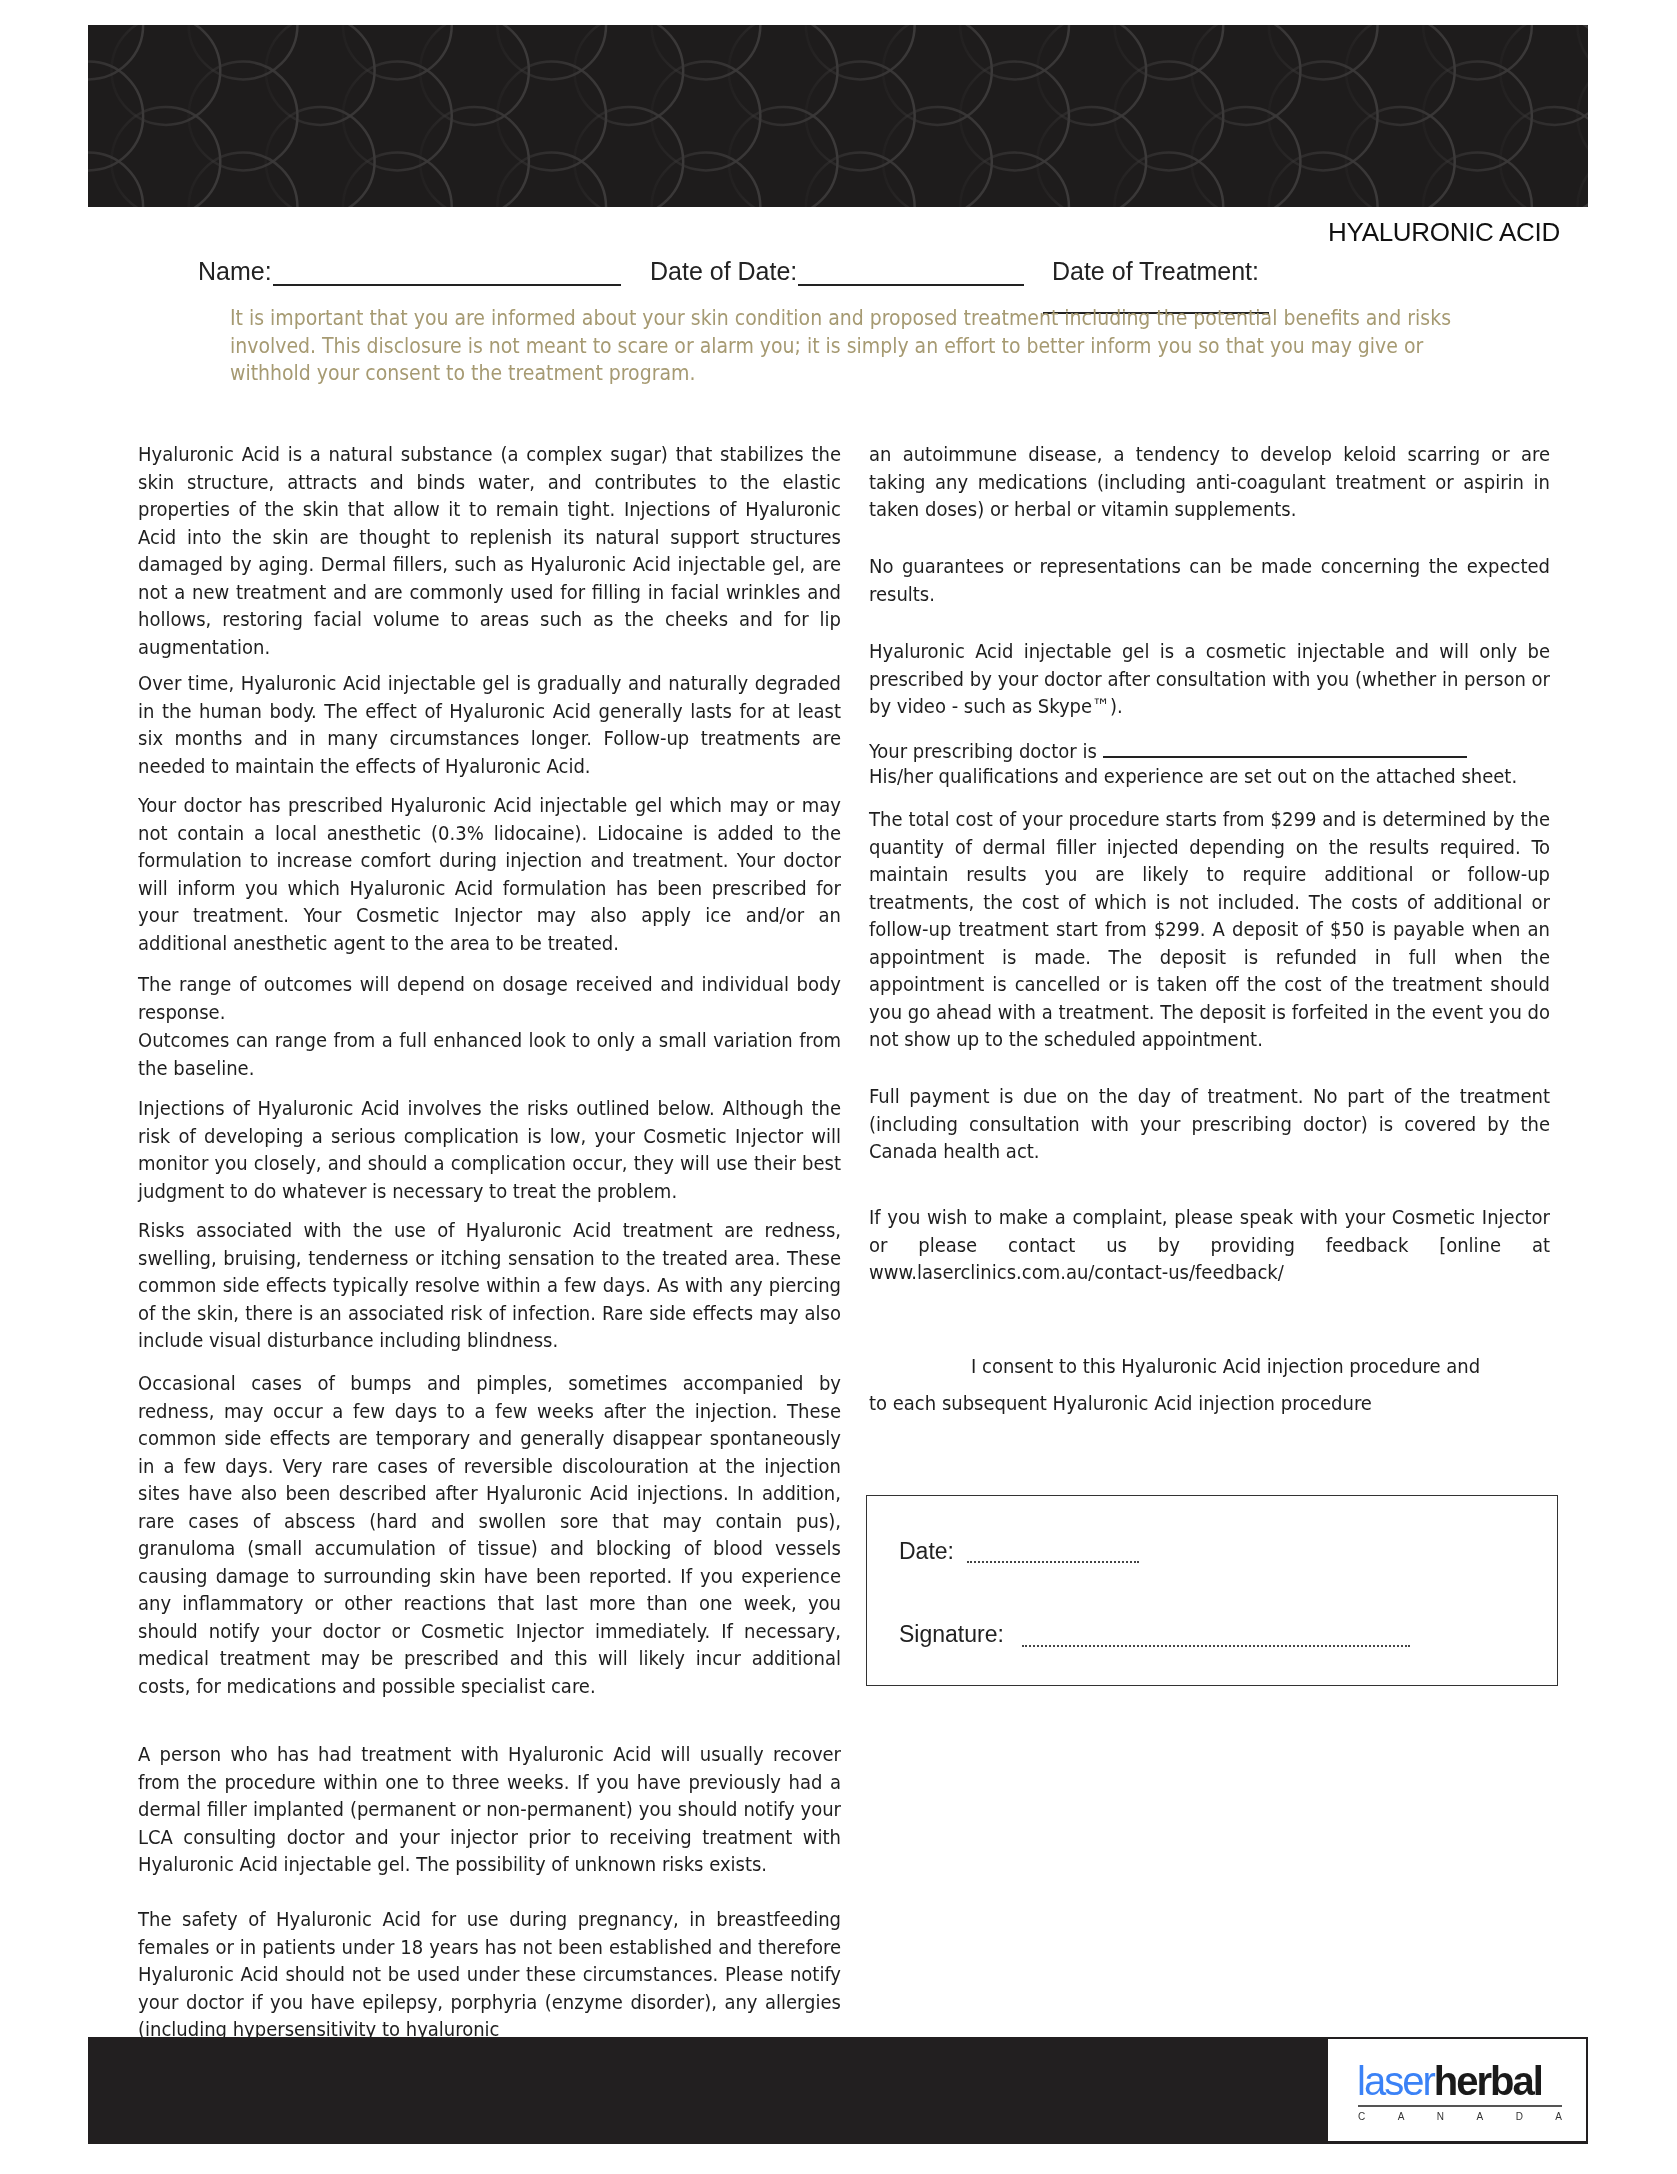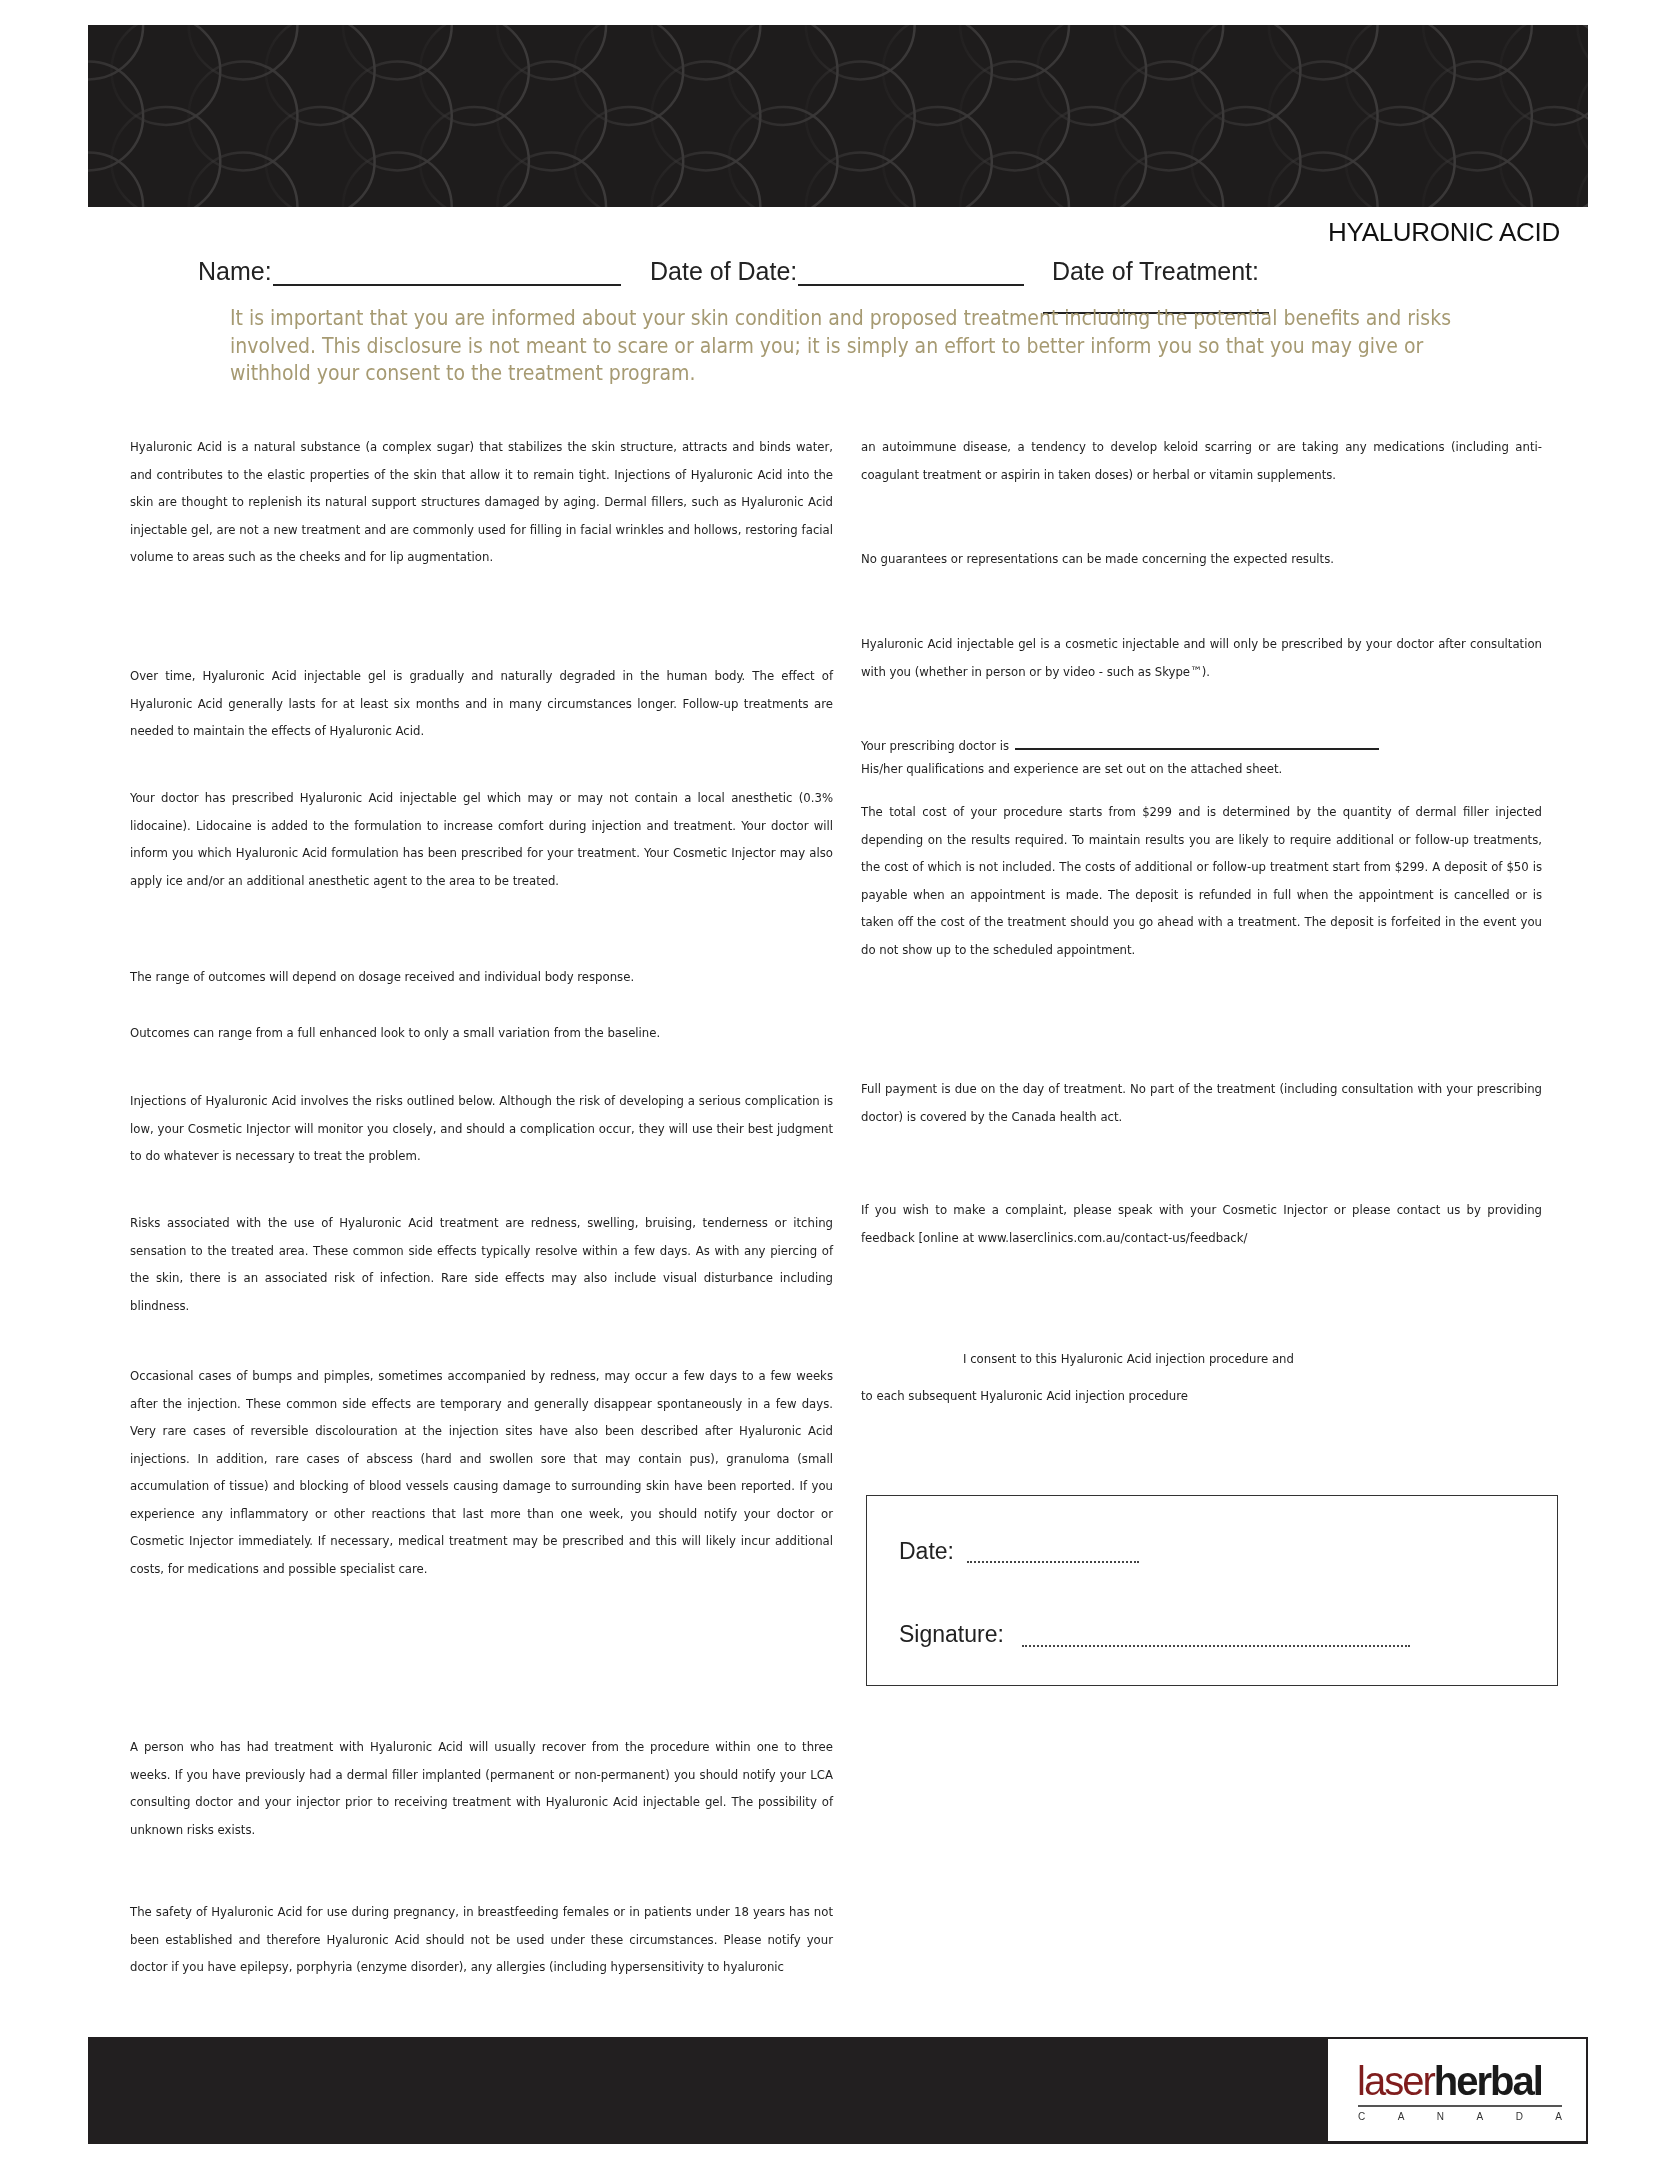--- a/index.html
+++ b/index.html
@@ -16,35 +16,35 @@
   .product { position: absolute; right: 117px; top: 217px; font-family: "Liberation Sans", sans-serif;
              font-size: 26px; color: #111; letter-spacing: -0.3px; }
   .fields { position: absolute; left: 198px; top: 257px; font-family: "Liberation Sans", sans-serif;
             font-size: 25px; color: #222; white-space: nowrap; }
   .field { position: absolute; top: 0; display: flex; align-items: center; }
   .field .line { display: inline-block; border-bottom: 2px solid #222; height: 26px; margin-left: 1px; }
 
   .intro { position: absolute; left: 230px; top: 305px; width: 1228px; color: #a69a72;
            font-size: 21px; line-height: 27.5px; font-family: "DejaVu Sans Condensed", "Liberation Sans Narrow", sans-serif; }
 
-  .p { position: absolute; font-size: 13px; line-height: 27.5px; text-align: justify; color: #1e1e1e;
-       font-family: "DejaVu Sans Condensed", "Liberation Sans Narrow", "Liberation Sans", sans-serif; margin: 0; }
+  .p { position: absolute; font-size: 20px; line-height: 27.5px; text-align: justify; color: #1e1e1e;
+       font-family: "DejaVu Sans Condensed", "Liberation Sans Narrow", "Liberation Sans", sans-serif; margin: 8px; }
   .col-l { left: 130px; width: 703px; }
   .col-r { left: 861px; width: 681px; }
 
   .doctor-line { display: inline-block; width: 364px; border-bottom: 2px solid #222; height: 20px; vertical-align: baseline; margin-left: 6px; }
 
   .sigbox { position: absolute; left: 866px; top: 1495px; width: 692px; height: 191px; border: 1.5px solid #333; box-sizing: border-box; }
   .sig-label { position: absolute; left: 32px; font-family: "Liberation Sans", sans-serif; font-size: 23px; color: #222; }
   .dots { position: absolute; border-bottom: 2px dotted #444; height: 0; }
 
   .footer { position: absolute; left: 88px; top: 2037px; width: 1500px; height: 107px; background: #221f20; }
   .logo-box { position: absolute; right: 2px; top: 2px; width: 258px; height: 102px; background: #ffffff; }
   .logo-main { position: absolute; left: 29px; top: 22px; font-family: "Liberation Sans", sans-serif; font-size: 40px; letter-spacing: -2px; color: #1a1a1a; line-height: 40px; white-space: nowrap; }
-  .logo-main .thin { font-weight: normal; color: #7f1d1d; }
+  .logo-main .thin { font-weight: normal; color: #3b82f6; }
   .logo-main .bold { font-weight: bold; }
   .logo-rule { position: absolute; left: 30px; top: 66px; width: 204px; border-top: 2px solid #555; }
   .logo-sub { position: absolute; left: 30px; top: 72px; width: 204px; display: flex; justify-content: space-between; font-family: "Liberation Sans", sans-serif; font-size: 10px; color: #333; }
 </style>
 </head>
 <body>
 
 <div class="header">
   <svg class="pattern" width="1500" height="182" viewBox="0 0 1515 184">
     <defs>

